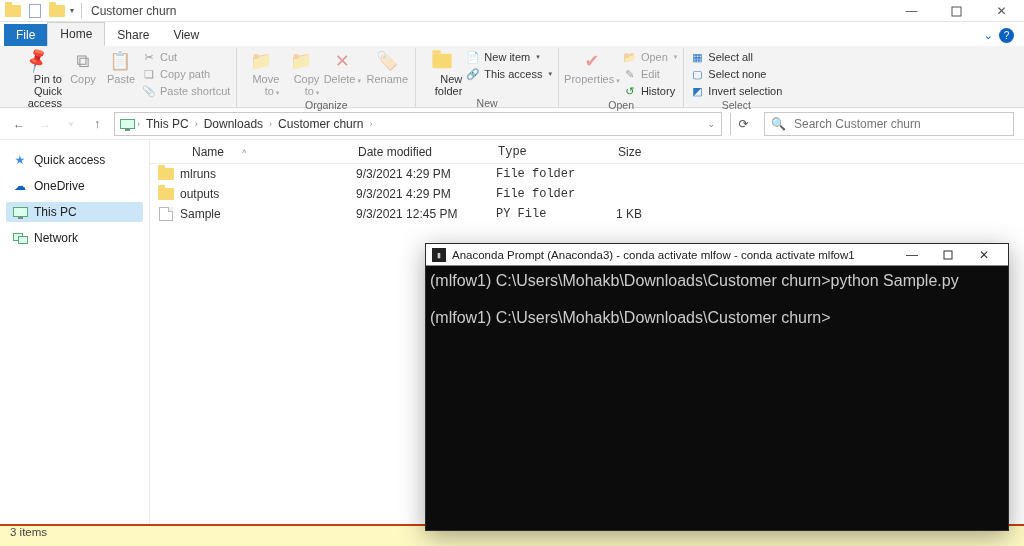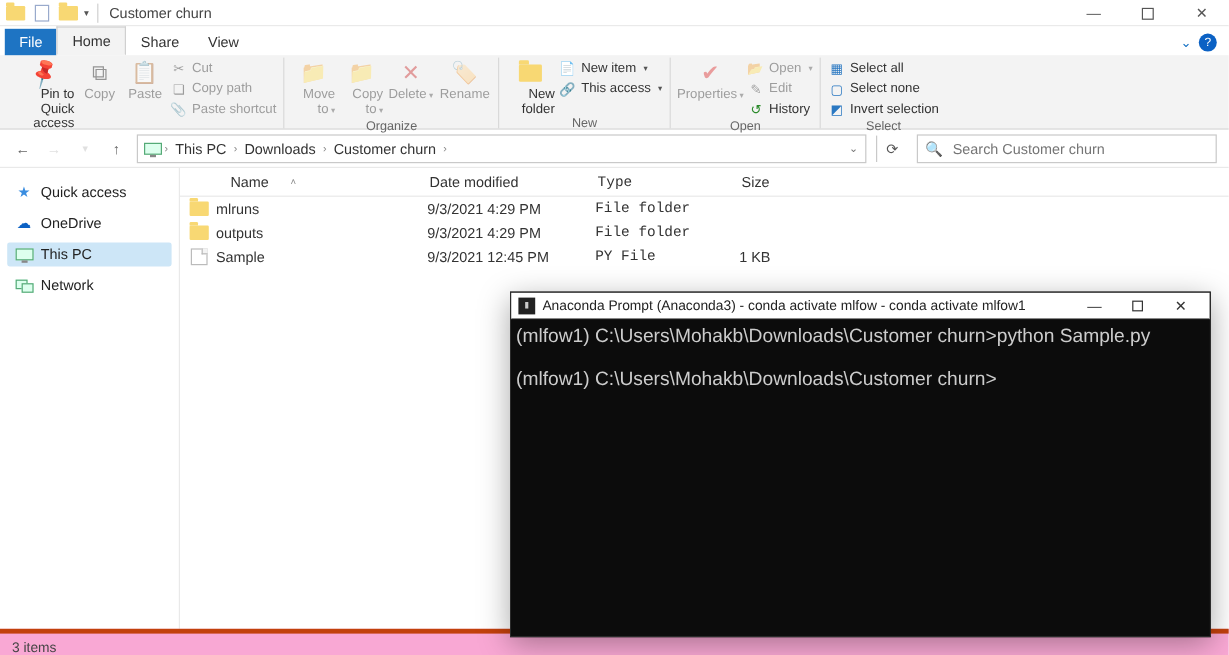--- a/index.html
+++ b/index.html
@@ -58,21 +58,21 @@
   .files{flex:1;position:relative;}
   .colhdr{display:flex;height:24px;align-items:center;border-bottom:1px solid #e9e9e9;font-size:12px;color:#333;}
   .col{padding:0 8px;display:flex;align-items:center;gap:18px;}
   .c-name{width:200px;} .c-date{width:140px;} .c-type{width:120px;font-family:Liberation Mono, monospace;} .c-size{width:90px;}
   .sortup{font-size:8px;color:#888;}
   .filerow{display:flex;height:20px;align-items:center;font-size:12px;color:#333;}
   .filerow .fic{width:16px;height:14px;margin-left:8px;margin-right:6px;display:flex;align-items:center;justify-content:center;}
   .pyicon{width:14px;height:14px;border:1px solid #bbb;background:#fff;position:relative;}
   .pyicon::after{content:"";position:absolute;right:-1px;top:-1px;width:4px;height:4px;background:#f3f3f3;border-left:1px solid #bbb;border-bottom:1px solid #bbb;}
   
-  .status{position:absolute;left:0;bottom:0;right:0;height:22px;border-top:4px solid #c2410c;background:#f9a8d4;display:flex;align-items:flex-end;padding:0 10px;font-size:11.5px;color:#444;}
+  .status{position:absolute;left:0;bottom:0;right:0;height:22px;border-top:2px solid #c2410c;background:#fef9c3;display:flex;align-items:flex-start;padding:0 10px;font-size:11.5px;color:#444;}
   
   .console{position:absolute;left:425px;top:243px;width:584px;height:288px;border:1px solid #2b2b2b;box-shadow:0 6px 24px rgba(0,0,0,.35);background:#0c0c0c;display:flex;flex-direction:column;}
   .console-titlebar{height:22px;background:#fff;display:flex;align-items:center;padding:0 6px;border-bottom:1px solid #888;}
   .console-titlebar .cic{width:14px;height:14px;background:#222;color:#ccc;font-size:9px;display:flex;align-items:center;justify-content:center;margin-right:6px;font-family:Consolas,monospace;}
   .console-titlebar .ctitle{font-size:11.5px;color:#222;flex:1;white-space:nowrap;overflow:hidden;text-overflow:ellipsis;}
   .console-titlebar .cwin{display:flex;gap:0;}
   .console-titlebar .cwin div{width:36px;height:20px;display:flex;align-items:center;justify-content:center;color:#333;cursor:pointer;}
   .console-body{flex:1;background:#0c0c0c;color:#ccc;font-family:Consolas,"Courier New",monospace;font-size:16px;padding:6px 4px;white-space:pre;line-height:18px;overflow:hidden;}
   
   .svg{display:block;}

